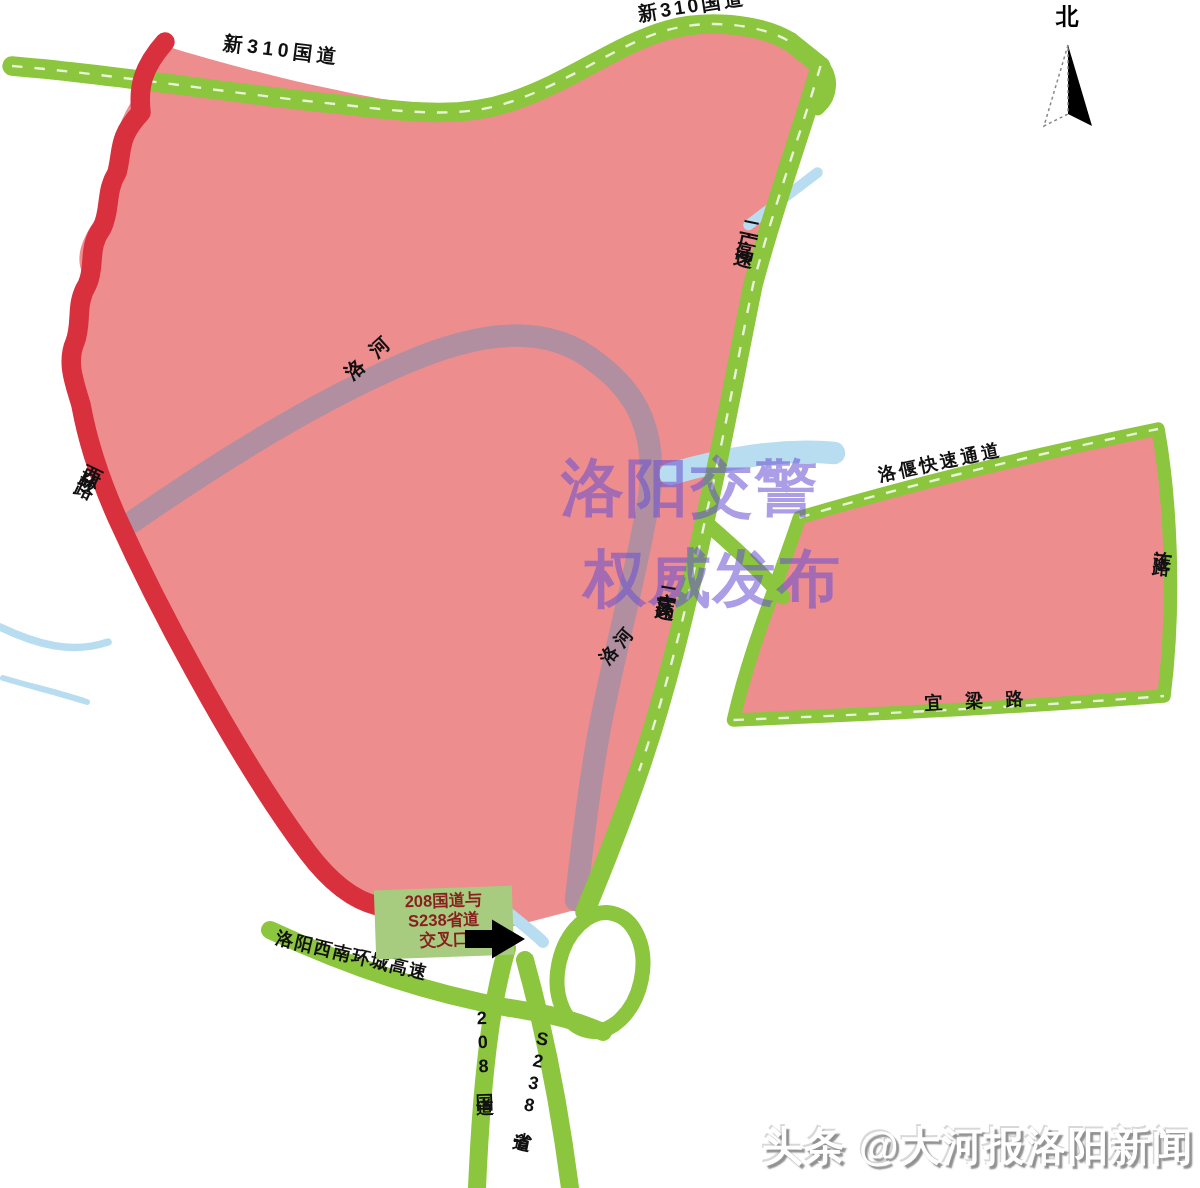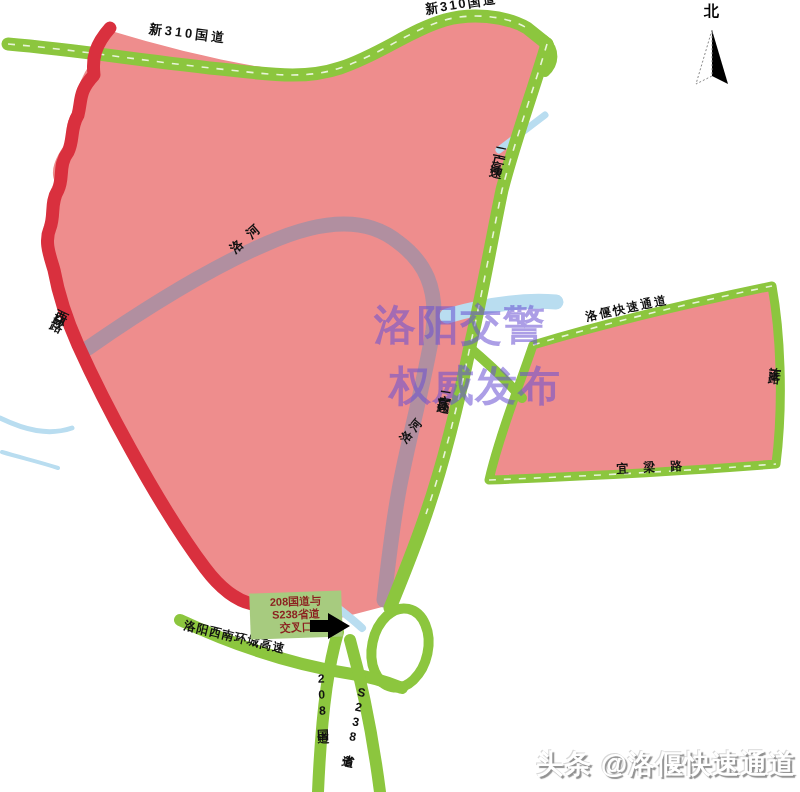--- a/index.html
+++ b/index.html
@@ -156,14 +156,14 @@
 
   <div class="callout">
     <div>208国道与</div>
     <div>S238省道</div>
     <div>交叉口</div>
   </div>
   <svg class="arrow-svg" width="60" height="32">
     <polygon points="10,12 28,12 28,5 50,18 28,31 28,24 10,24" fill="#000"></polygon>
   </svg>
 
-  <div class="credit">头条 @洛偃快速通道</div>
+  <div class="credit">头条 @大河报洛阳新闻</div>
 </div>
 
 </body></html>

